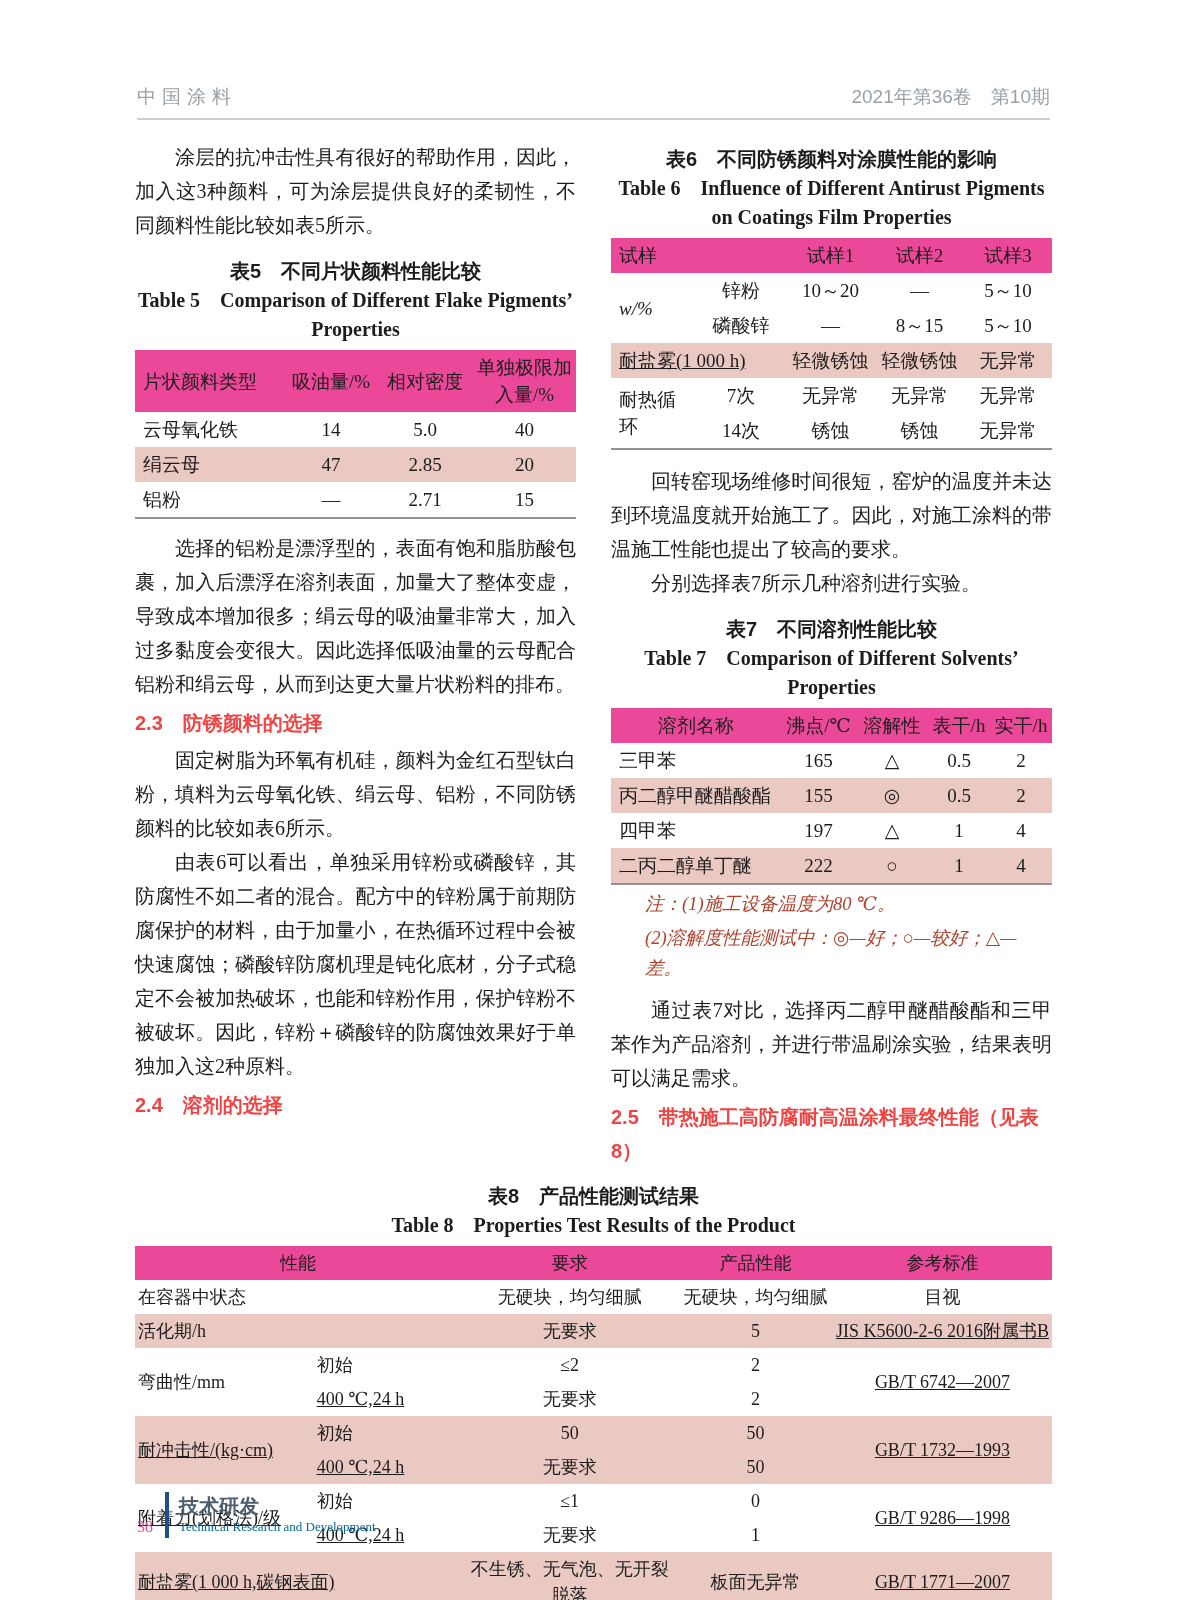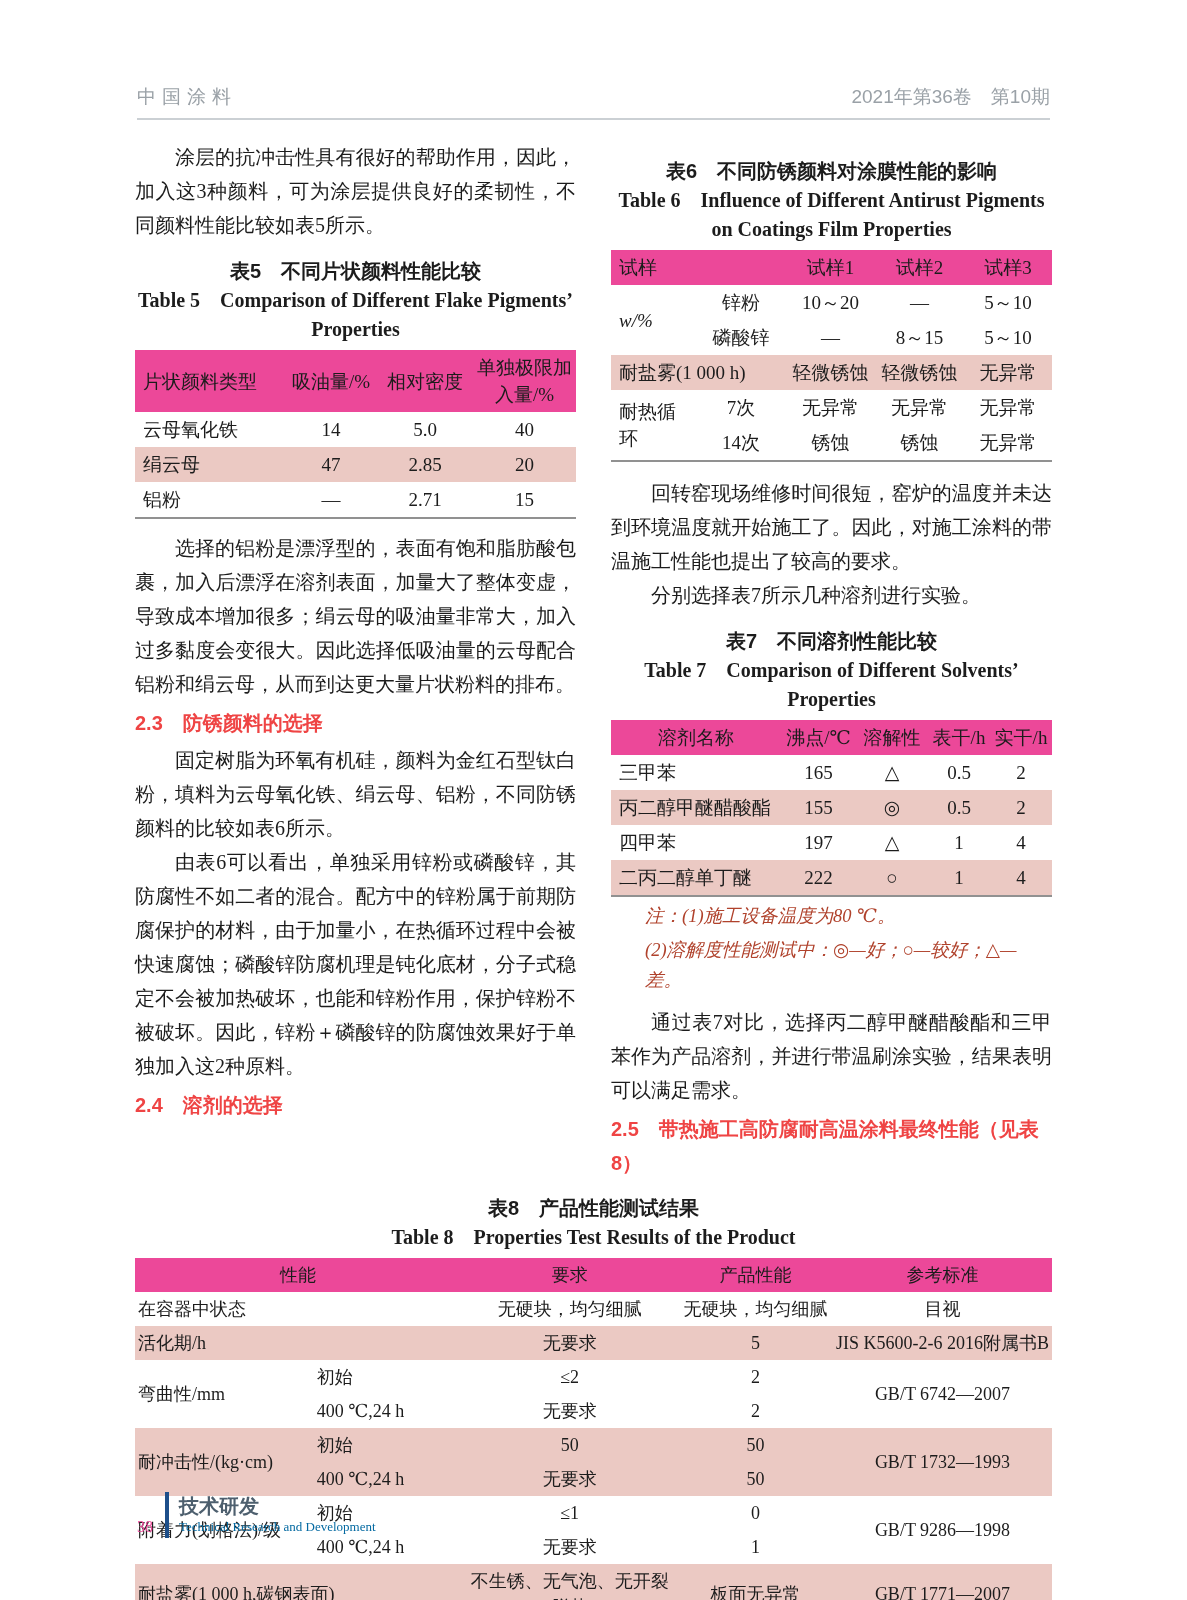--- a/index.html
+++ b/index.html
@@ -30,21 +30,21 @@
   .cap-en { font-family:"Liberation Serif","DejaVu Serif",serif; font-weight:bold;
     font-size:20px; line-height:29px; }
   
   table { width:100%; border-collapse:collapse; border-bottom:2px solid #919191;
     font-size:19px; }
   th, td { font-weight:normal; text-align:center; padding:4px 3px; line-height:27px; }
   .band th { background:#ec4899; }
   .shade { background:#ebc9c3; }
   .al { text-align:left; padding-left:8px; }
   .ital { font-style:italic; }
-  .nw { white-space:nowrap; }
+  .nw { white-space:nowrap;text-decoration:underline; }
   .note { color:#b0422c; font-style:italic; font-size:18.5px; line-height:30px;
     padding-left:34px; margin-top:4px; }
   
   .t8-wrap { padding:0 135px; margin-top:10px; }
   .t8-wrap td, .t8-wrap th { font-size:18px; line-height:26px; padding:4px 3px; }
   
   .footer { position:absolute; left:137px; top:1492px; display:flex; align-items:center; }
   .footer .num { color:#ec4899; font-size:16px; margin-right:12px;margin-top:24px; }
   .footer .bar { width:4px; height:46px; background:#1d4f8a; margin-right:10px; }
   .footer .cn { font-family:"Liberation Sans","DejaVu Sans",sans-serif; font-weight:bold;
@@ -108,21 +108,21 @@
         </table>
 
       <p class="para" style="margin-top:12px">选择的铝粉是漂浮型的，表面有饱和脂肪酸包裹，加入后漂浮在溶剂表面，加量大了整体变虚，导致成本增加很多；绢云母的吸油量非常大，加入过多黏度会变很大。因此选择低吸油量的云母配合铝粉和绢云母，从而到达更大量片状粉料的排布。</p>
       <div class="sec">2.3　防锈颜料的选择</div>
       <p class="para">固定树脂为环氧有机硅，颜料为金红石型钛白粉，填料为云母氧化铁、绢云母、铝粉，不同防锈颜料的比较如表6所示。</p>
       <p class="para">由表6可以看出，单独采用锌粉或磷酸锌，其防腐性不如二者的混合。配方中的锌粉属于前期防腐保护的材料，由于加量小，在热循环过程中会被快速腐蚀；磷酸锌防腐机理是钝化底材，分子式稳定不会被加热破坏，也能和锌粉作用，保护锌粉不被破坏。因此，锌粉＋磷酸锌的防腐蚀效果好于单独加入这2种原料。</p>
       <div class="sec">2.4　溶剂的选择</div>
     </div>
 
     <div class="col">
-      <div class="cap" style="margin-top:16px">
+      <div class="cap" style="margin-top:4px">
         <div class="cap-cn">表6　不同防锈颜料对涂膜性能的影响</div>
         <div class="cap-en">Table 6　Influence of Different Antirust Pigments on Coatings Film Properties</div>
       </div>
 
       <table>
         <colgroup>
             <col style="width:85px">
             <col style="width:90px">
             <col style="width:89px">
             <col style="width:89px">

